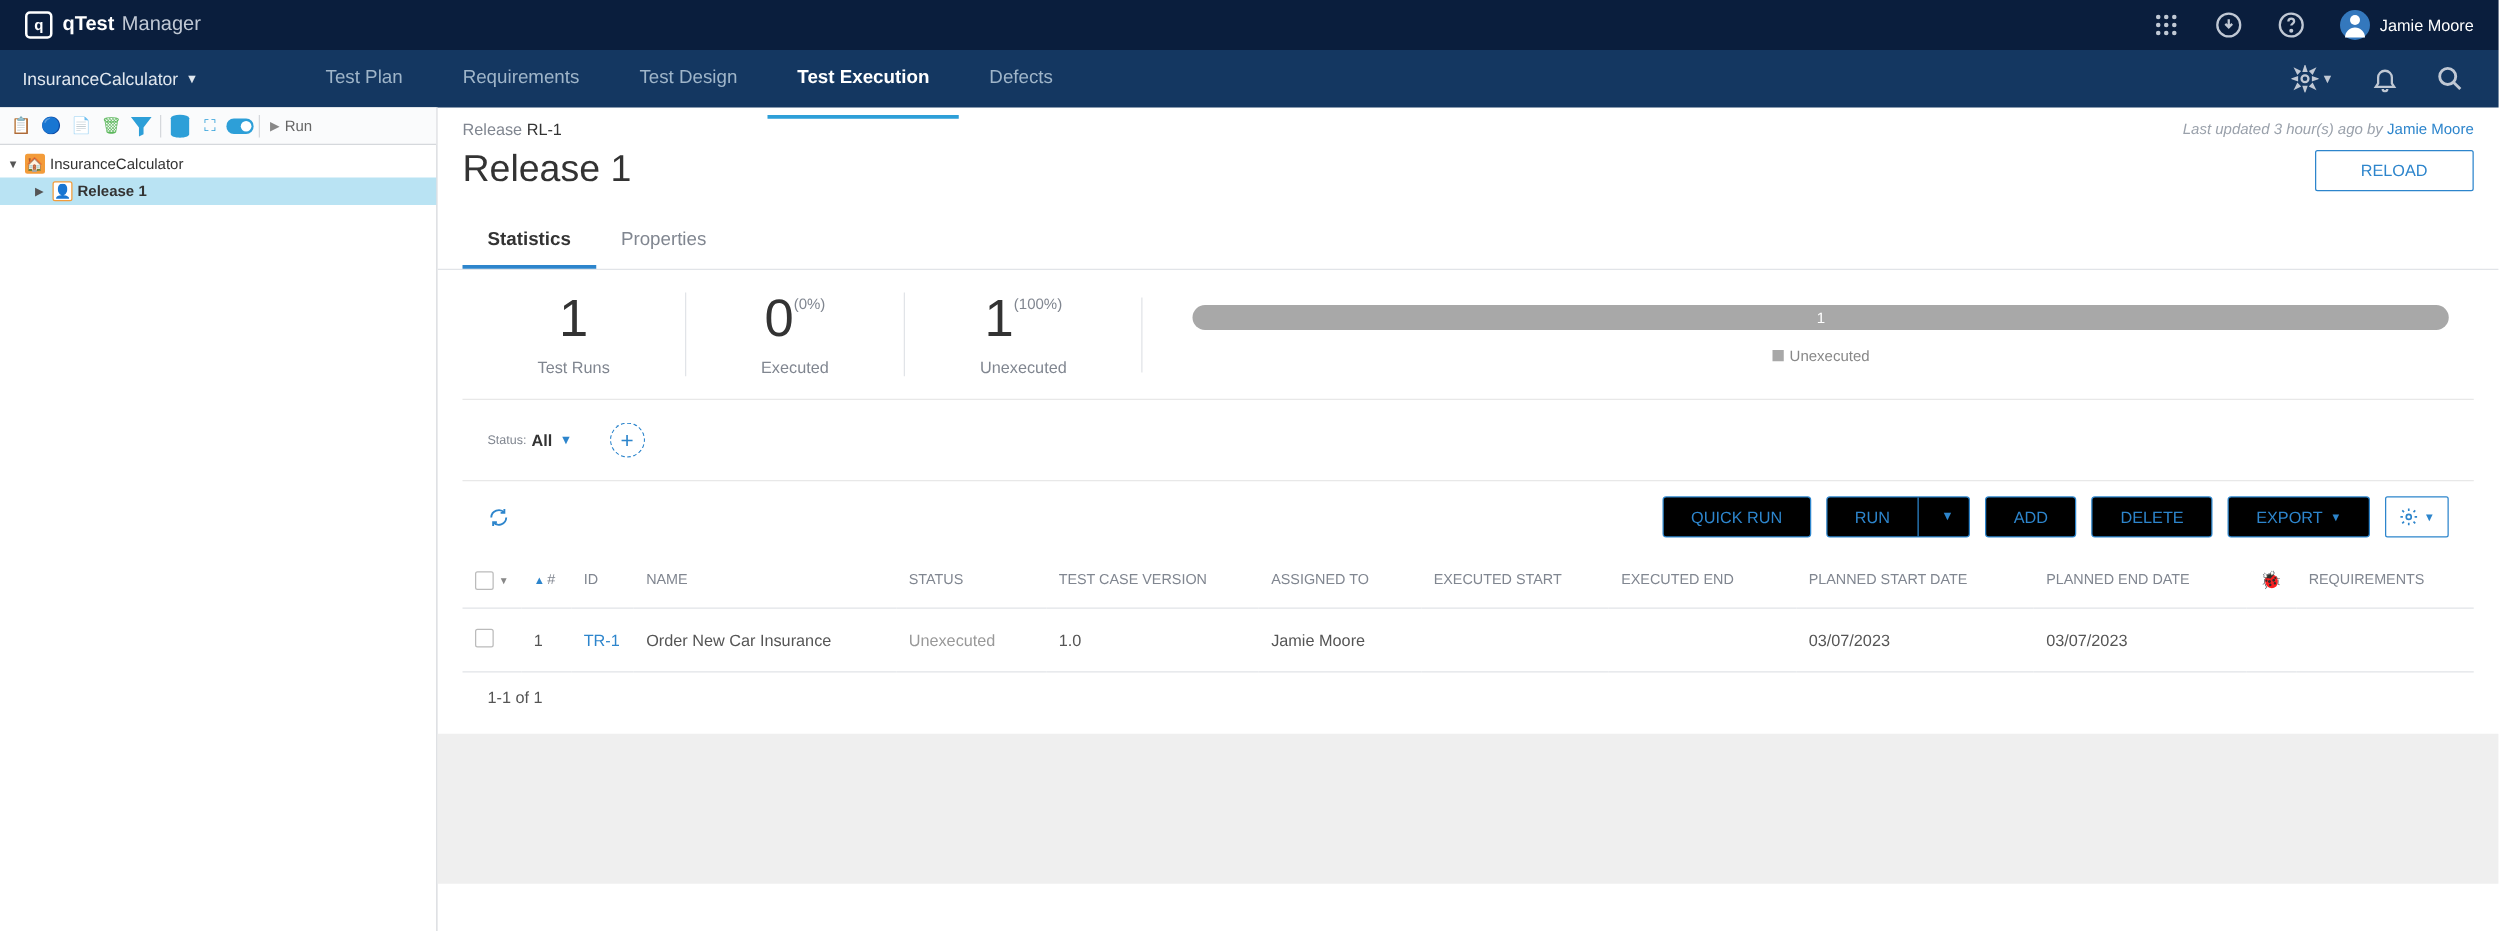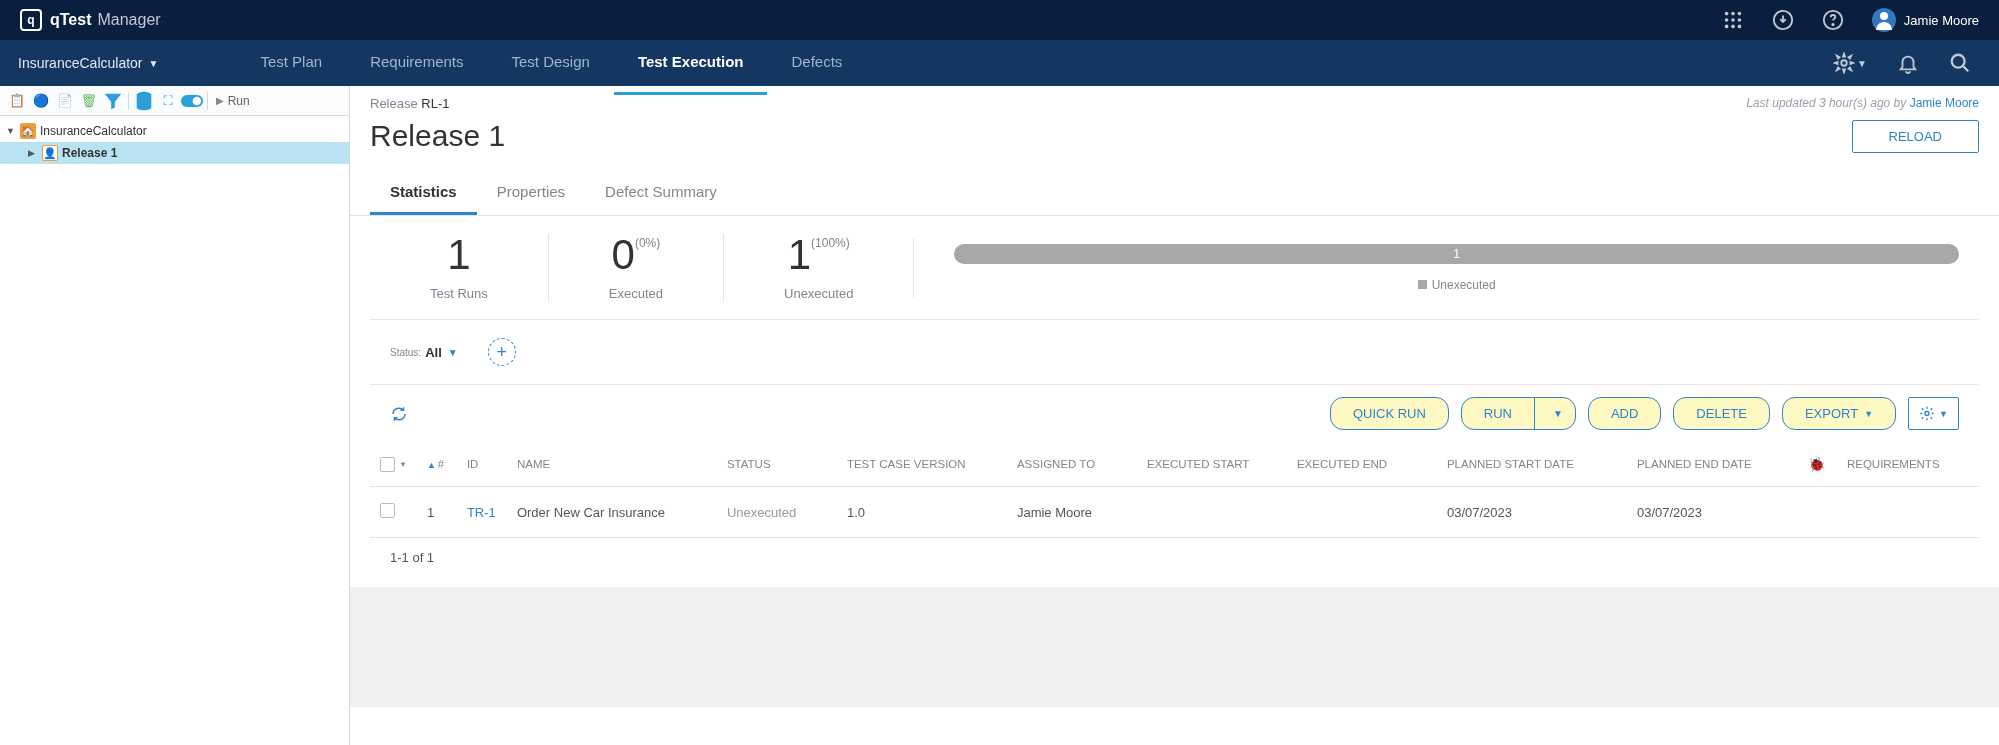--- a/index.html
+++ b/index.html
@@ -75,21 +75,21 @@
   
   .status-row { display: flex; align-items: center; padding: 18px 20px; margin: 0 20px; }
   .status-label { color: #808690; font-size: 10px; }
   .status-val { color: #333; font-weight: 600; margin-left: 4px; }
   .status-caret { color: #2d85cc; margin-left: 6px; font-size: 10px; }
   .add-circle { width: 28px; height: 28px; border: 1px dashed #2d85cc; border-radius: 50%; display: flex; align-items: center; justify-content: center; color: #2d85cc; font-size: 18px; margin-left: 30px; cursor: pointer; }
   
   .action-row { display: flex; align-items: center; padding: 12px 20px; margin: 0 20px; border-top: 1px solid #e8e8e8; }
   .refresh-ic { width: 18px; height: 18px; color: #2d85cc; cursor: pointer; }
   .action-btns { margin-left: auto; display: flex; gap: 12px; }
-  .act-btn { border: 1px solid #2d85cc; color: #2d85cc; background: #fef9c3; padding: 8px 22px; font-size: 13px; cursor: pointer; border-radius: 13px; font-weight: 500; display: flex; align-items: center; gap: 6px; }
+  .act-btn { border: 1px solid #2d85cc; color: #2d85cc; background: #000000; padding: 8px 22px; font-size: 13px; cursor: pointer; border-radius: 3px; font-weight: 500; display: flex; align-items: center; gap: 6px; }
   .act-btn.split { padding: 0; }
   .act-btn.split .main-part { padding: 8px 22px; border-right: 1px solid #2d85cc; }
   .act-btn.split .caret-part { padding: 8px 12px; font-size: 10px; }
   .gear-btn { border: 1px solid #2d85cc; color: #2d85cc; background: #fff; padding: 6px 10px; cursor: pointer; border-radius: 2px; display: flex; align-items: center; gap: 4px; }
   
   .table-wrap { margin: 0 20px; }
   table { width: 100%; border-collapse: collapse; }
   th { text-align: left; font-size: 11.5px; font-weight: 500; color: #808690; padding: 14px 10px; border-bottom: 1px solid #e1e4e8; }
   th .sort { color: #2d85cc; font-size: 9px; margin-right: 2px; }
   td { padding: 16px 10px; font-size: 13px; color: #555; border-bottom: 1px solid #e1e4e8; }
@@ -248,21 +248,20 @@
       </span>
     </div>
     <div class="release-title-row">
       <div class="release-title">Release 1</div>
       <button class="reload-btn">RELOAD</button>
     </div>
 
     <div class="sub-tabs">
       <div class="sub-tab active">Statistics</div>
       <div class="sub-tab">Properties</div>
-      <div class="sub-tab">Defect Summary</div>
     </div>
 
     <div class="stats-row">
       <div class="stat-box">
         <div><span class="stat-num">1</span></div>
         <div class="stat-label">Test Runs</div>
       </div>
       <div class="stat-box">
         <div><span class="stat-num">0</span><span class="stat-pct">(0%)</span></div>
         <div class="stat-label">Executed</div>

